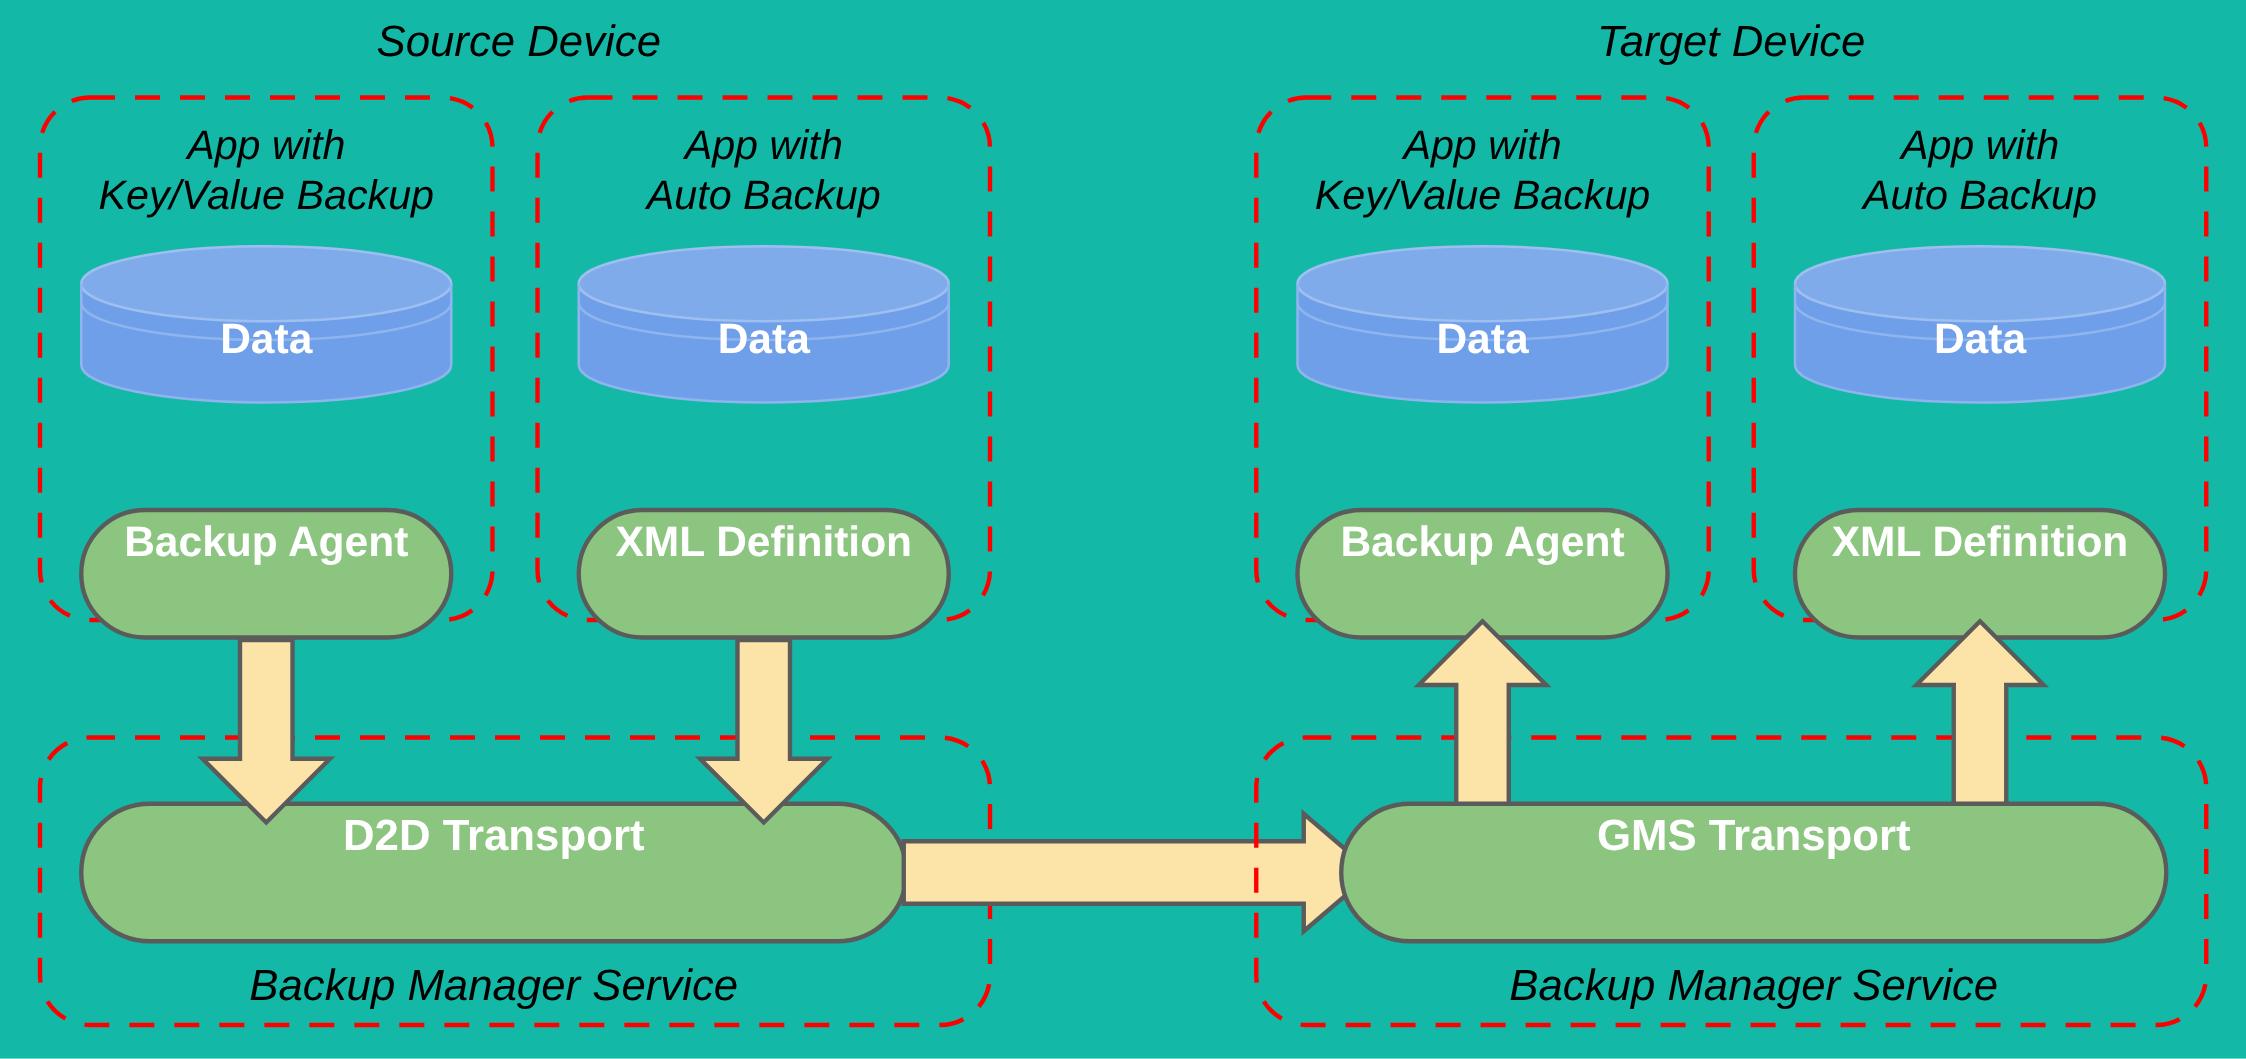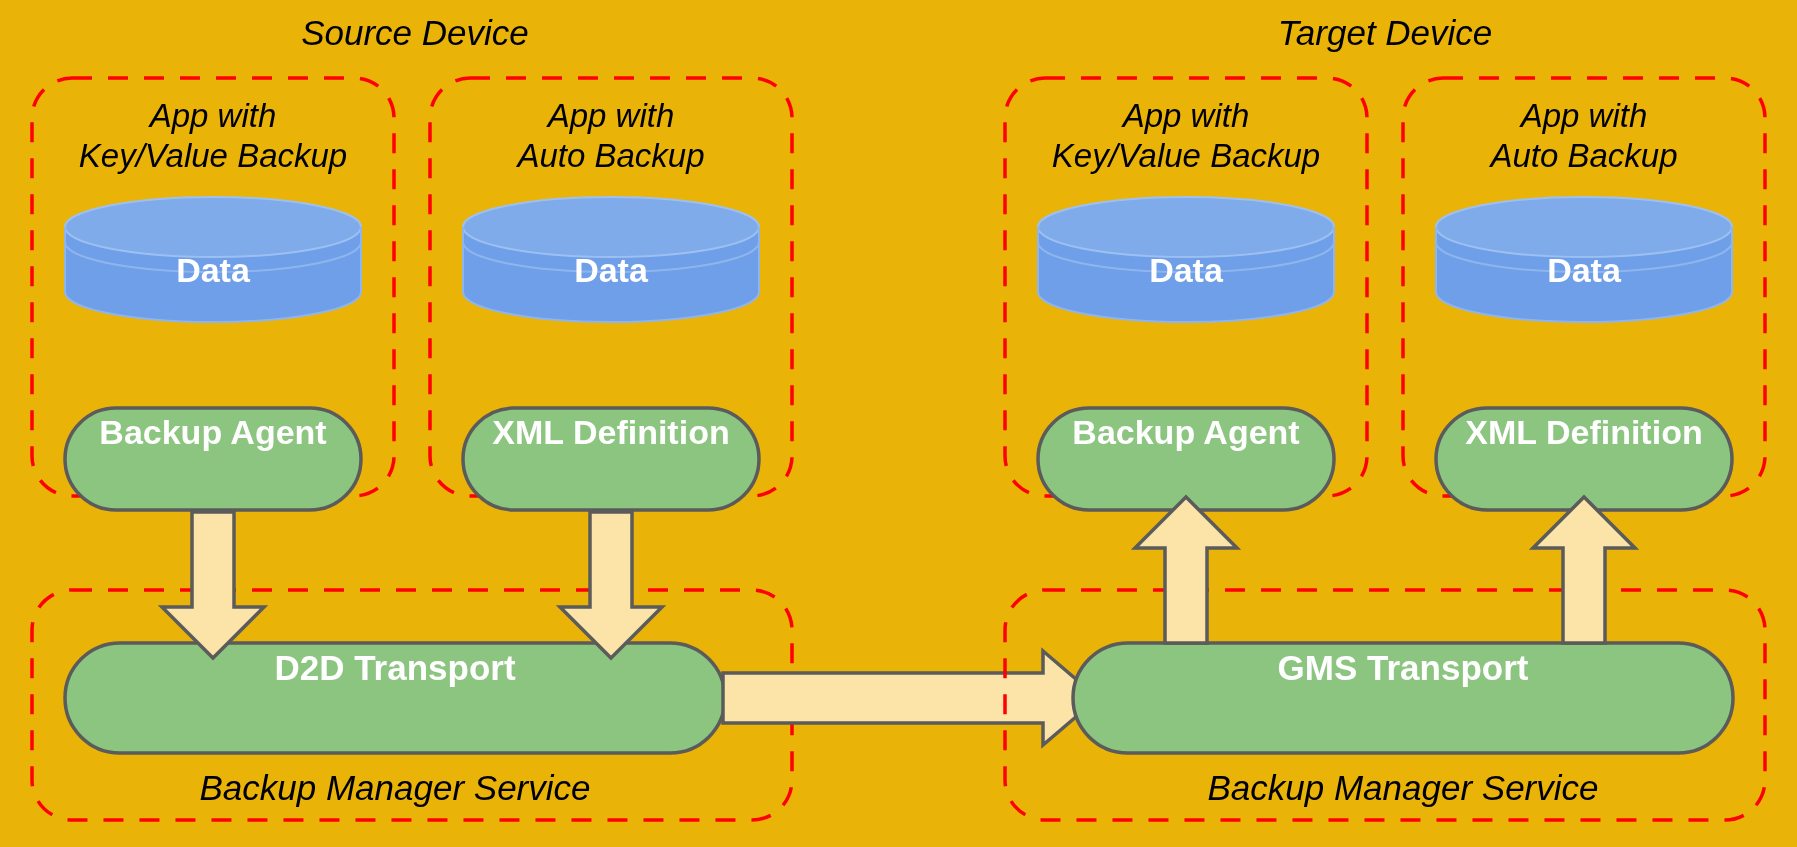--- a/index.html
+++ b/index.html
@@ -4,21 +4,21 @@
 <style>
   html, body {
     margin: 0;
     padding: 0;
     background: #ffffff;
   }
   #stage {
     position: relative;
     width: 1797px;
     height: 847px;
-    background: #eab308;
+    background: #14b8a6;
     font-family: "Liberation Sans", sans-serif;
     overflow: hidden;
   }
   svg#diagram {
     position: absolute;
     left: 0;
     top: 0;
     width: 1797px;
     height: 847px;
   }

